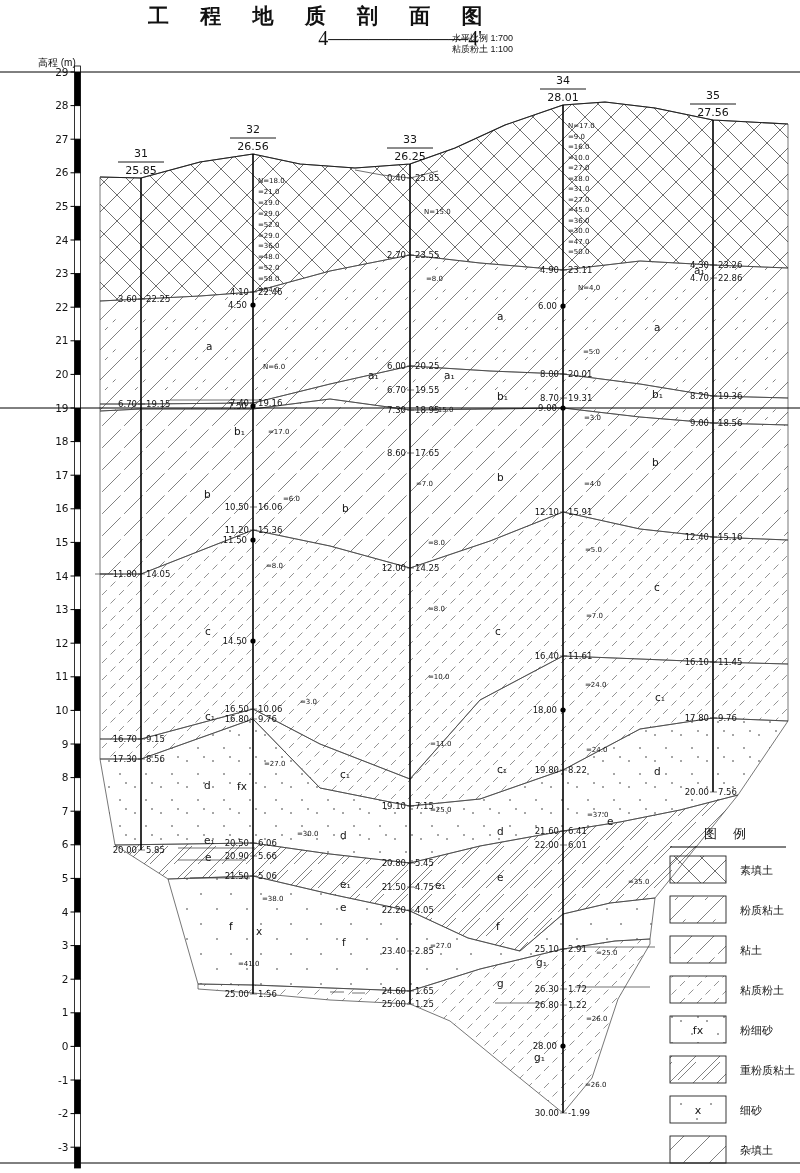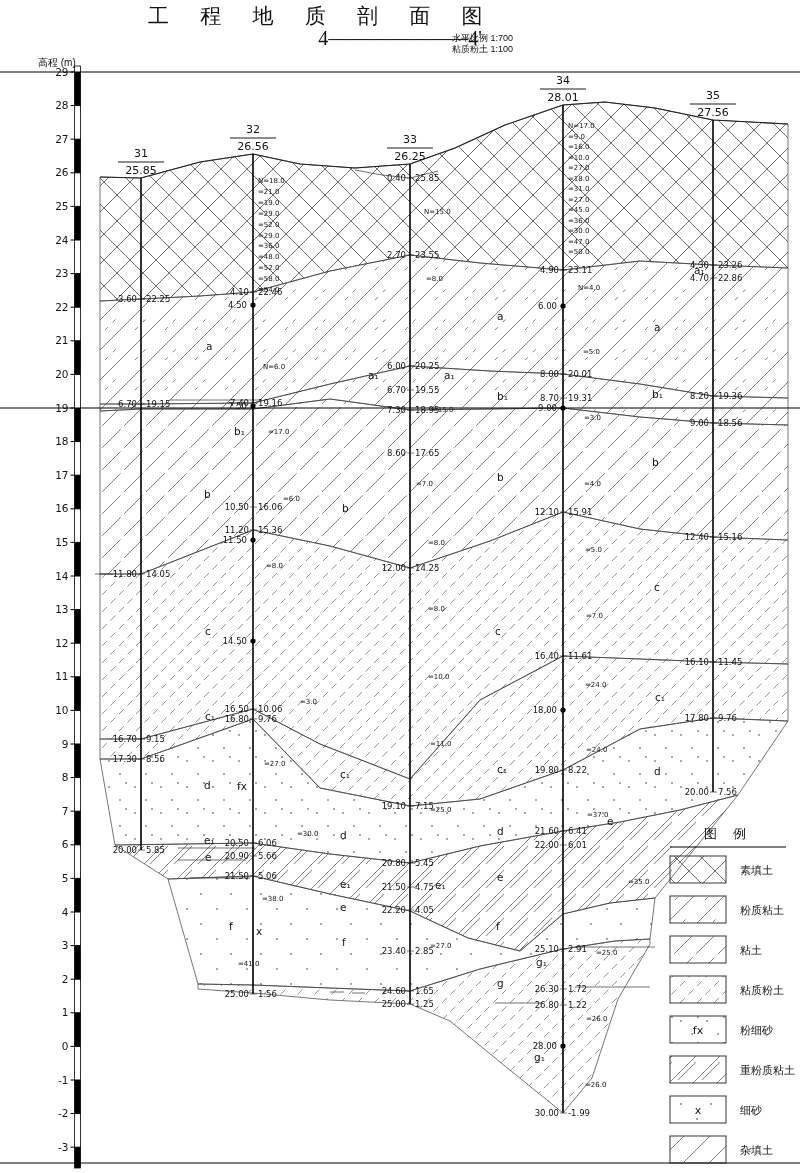--- a/index.html
+++ b/index.html
@@ -1,19 +1,19 @@
 <!DOCTYPE html>
 <html><head>
 <meta charset="utf-8">
 <style>
   html,body{margin:0;padding:0;background:#fff;}
   .canvas{position:relative;width:800px;height:1173px;background:#fff;overflow:hidden;
           font-family:"Liberation Sans",sans-serif;color:#111;}
   .title{position:absolute;left:148px;top:2px;font-size:21px;letter-spacing:13px;
-         font-family:"Liberation Serif",serif;white-space:nowrap;}
+         font-family:"Liberation Serif",serif;white-space:nowrap;font-weight:bold;}
   .subtitle{position:absolute;left:295px;top:27px;width:210px;text-align:center;
             font-size:20px;font-family:"Liberation Serif",serif;}
   .scales{position:absolute;left:452px;top:1px;font-size:9px;line-height:11px;white-space:nowrap;margin-top:32px;}
   .axis-label{position:absolute;left:38px;top:56px;font-size:10px;white-space:nowrap;}
   svg{position:absolute;left:0;top:0;}
 </style>
 </head>
 <body>
 
 <div class="canvas">

